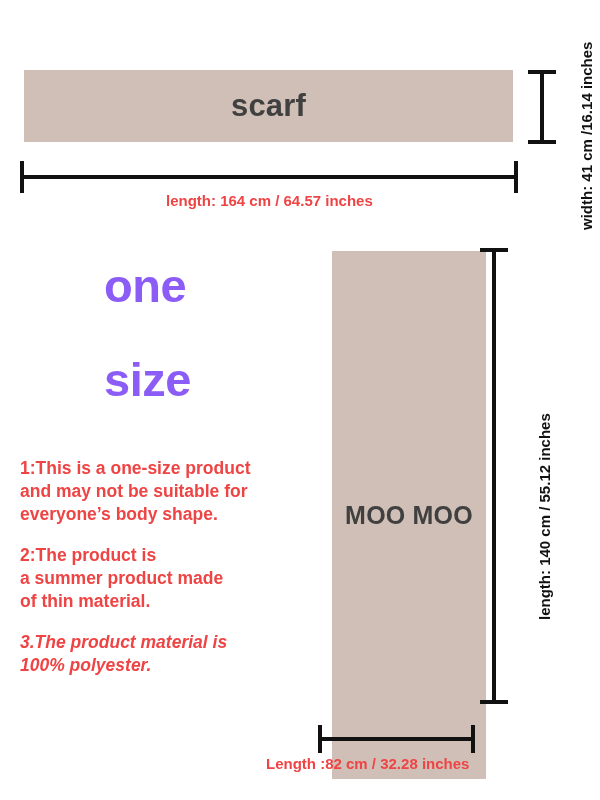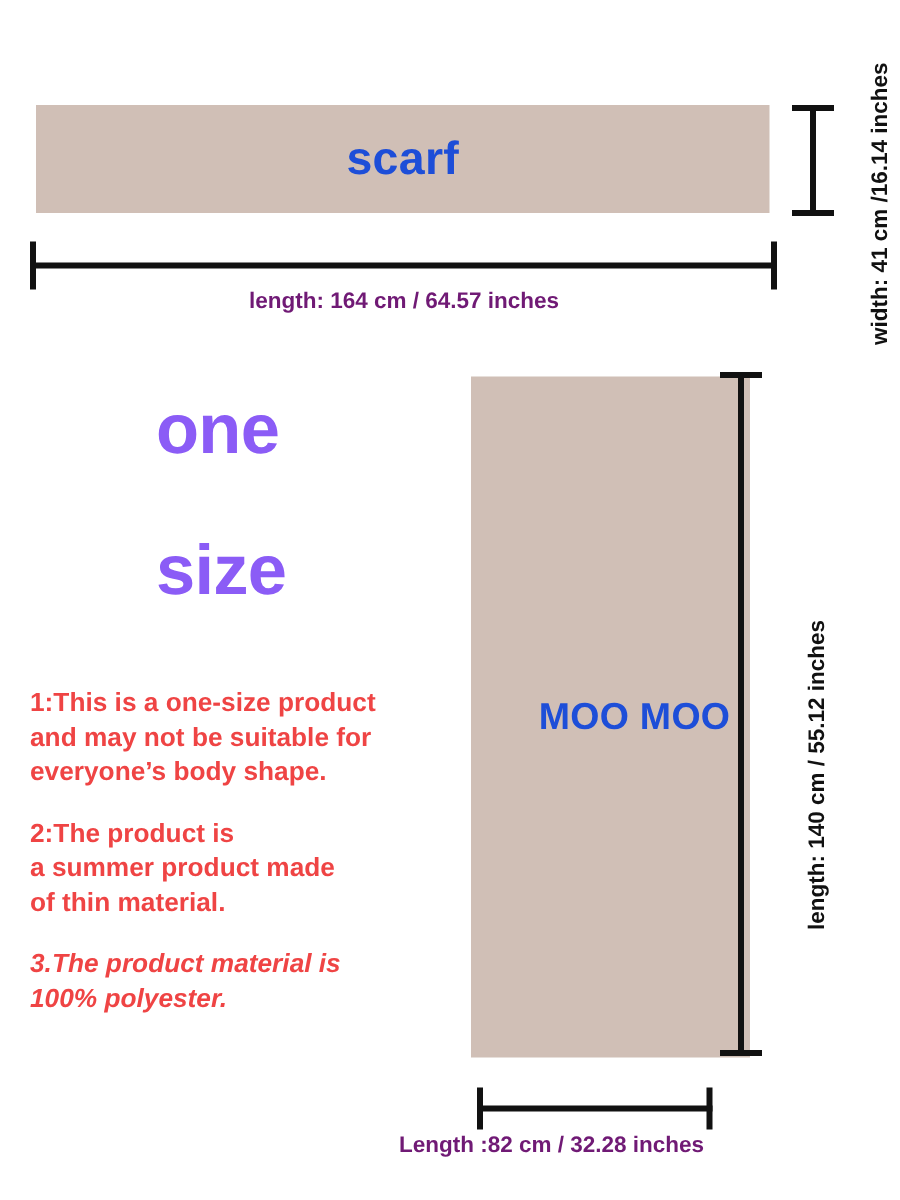--- a/index.html
+++ b/index.html
@@ -25,29 +25,28 @@
     align-items: center;
     justify-content: center;
   }
   #scarf-rect {
     left: 24px;
     top: 70px;
     width: 489px;
     height: 72px;
   }
   #dress-rect {
-    left: 314px;
+    left: 332px;
     top: 251px;
     width: 154px;
-    height: 454px;
-    padding-left: 32px;
+    height: 528px;
   }
   .shape-label {
     font-weight: bold;
-    color: #1d4ed8;
+    color: #404040;
     letter-spacing: 0.2px;
     white-space: nowrap;
   }
   #scarf-label { font-size: 31px; }
   #dress-label { font-size: 25px; }
 
   
   .dim-h {
     position: absolute;
     height: 4px;
@@ -87,21 +86,21 @@
   
   #dress-wid-line  { left: 318px; top: 737px; width: 157px; }
   #dress-wid-cap-l { left: 318px; top: 725px; height: 28px; }
   #dress-wid-cap-r { left: 471px; top: 725px; height: 28px; }
 
   
   .dim-label {
     position: absolute;
     font-weight: bold;
     font-size: 15px;
-    color: #701a75;
+    color: #ef4444;
     white-space: nowrap;
   }
   #scarf-len-label  { left: 166px; top: 192px; }
   #dress-wid-label  { left: 266px; top: 755px; }
 
   .dim-label-vert {
     position: absolute;
     font-weight: bold;
     font-size: 15px;
     color: #111111;

